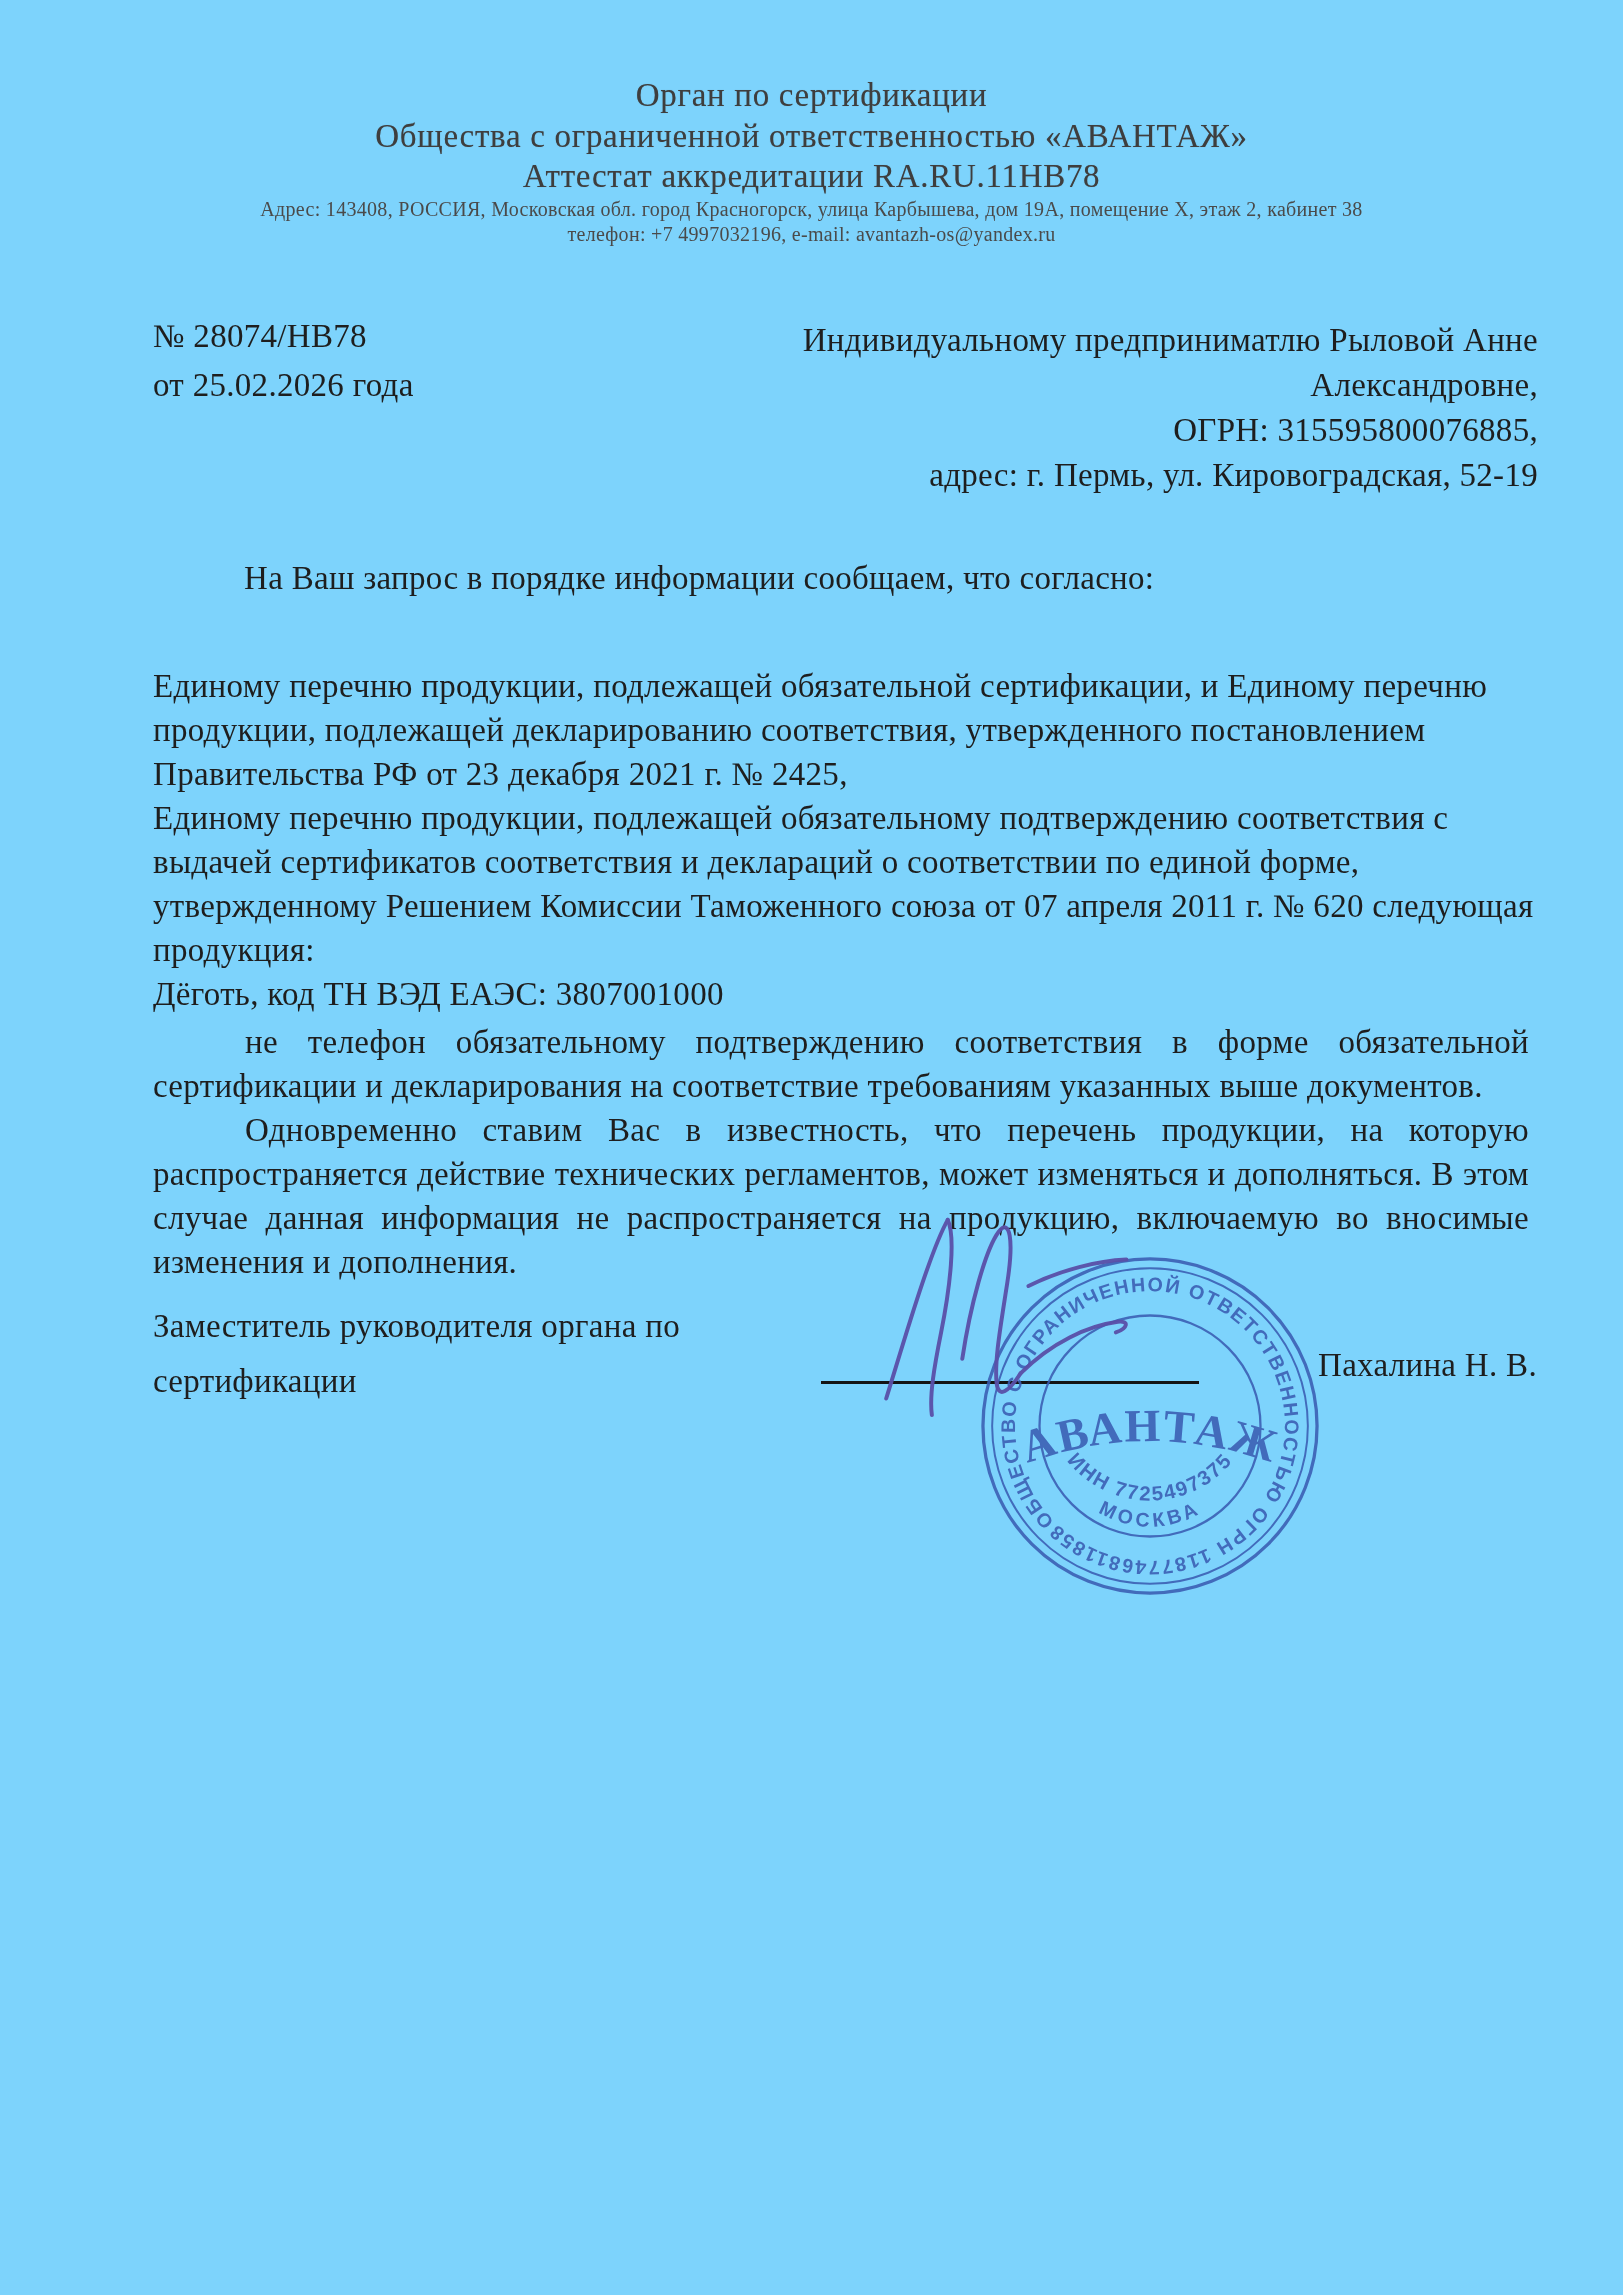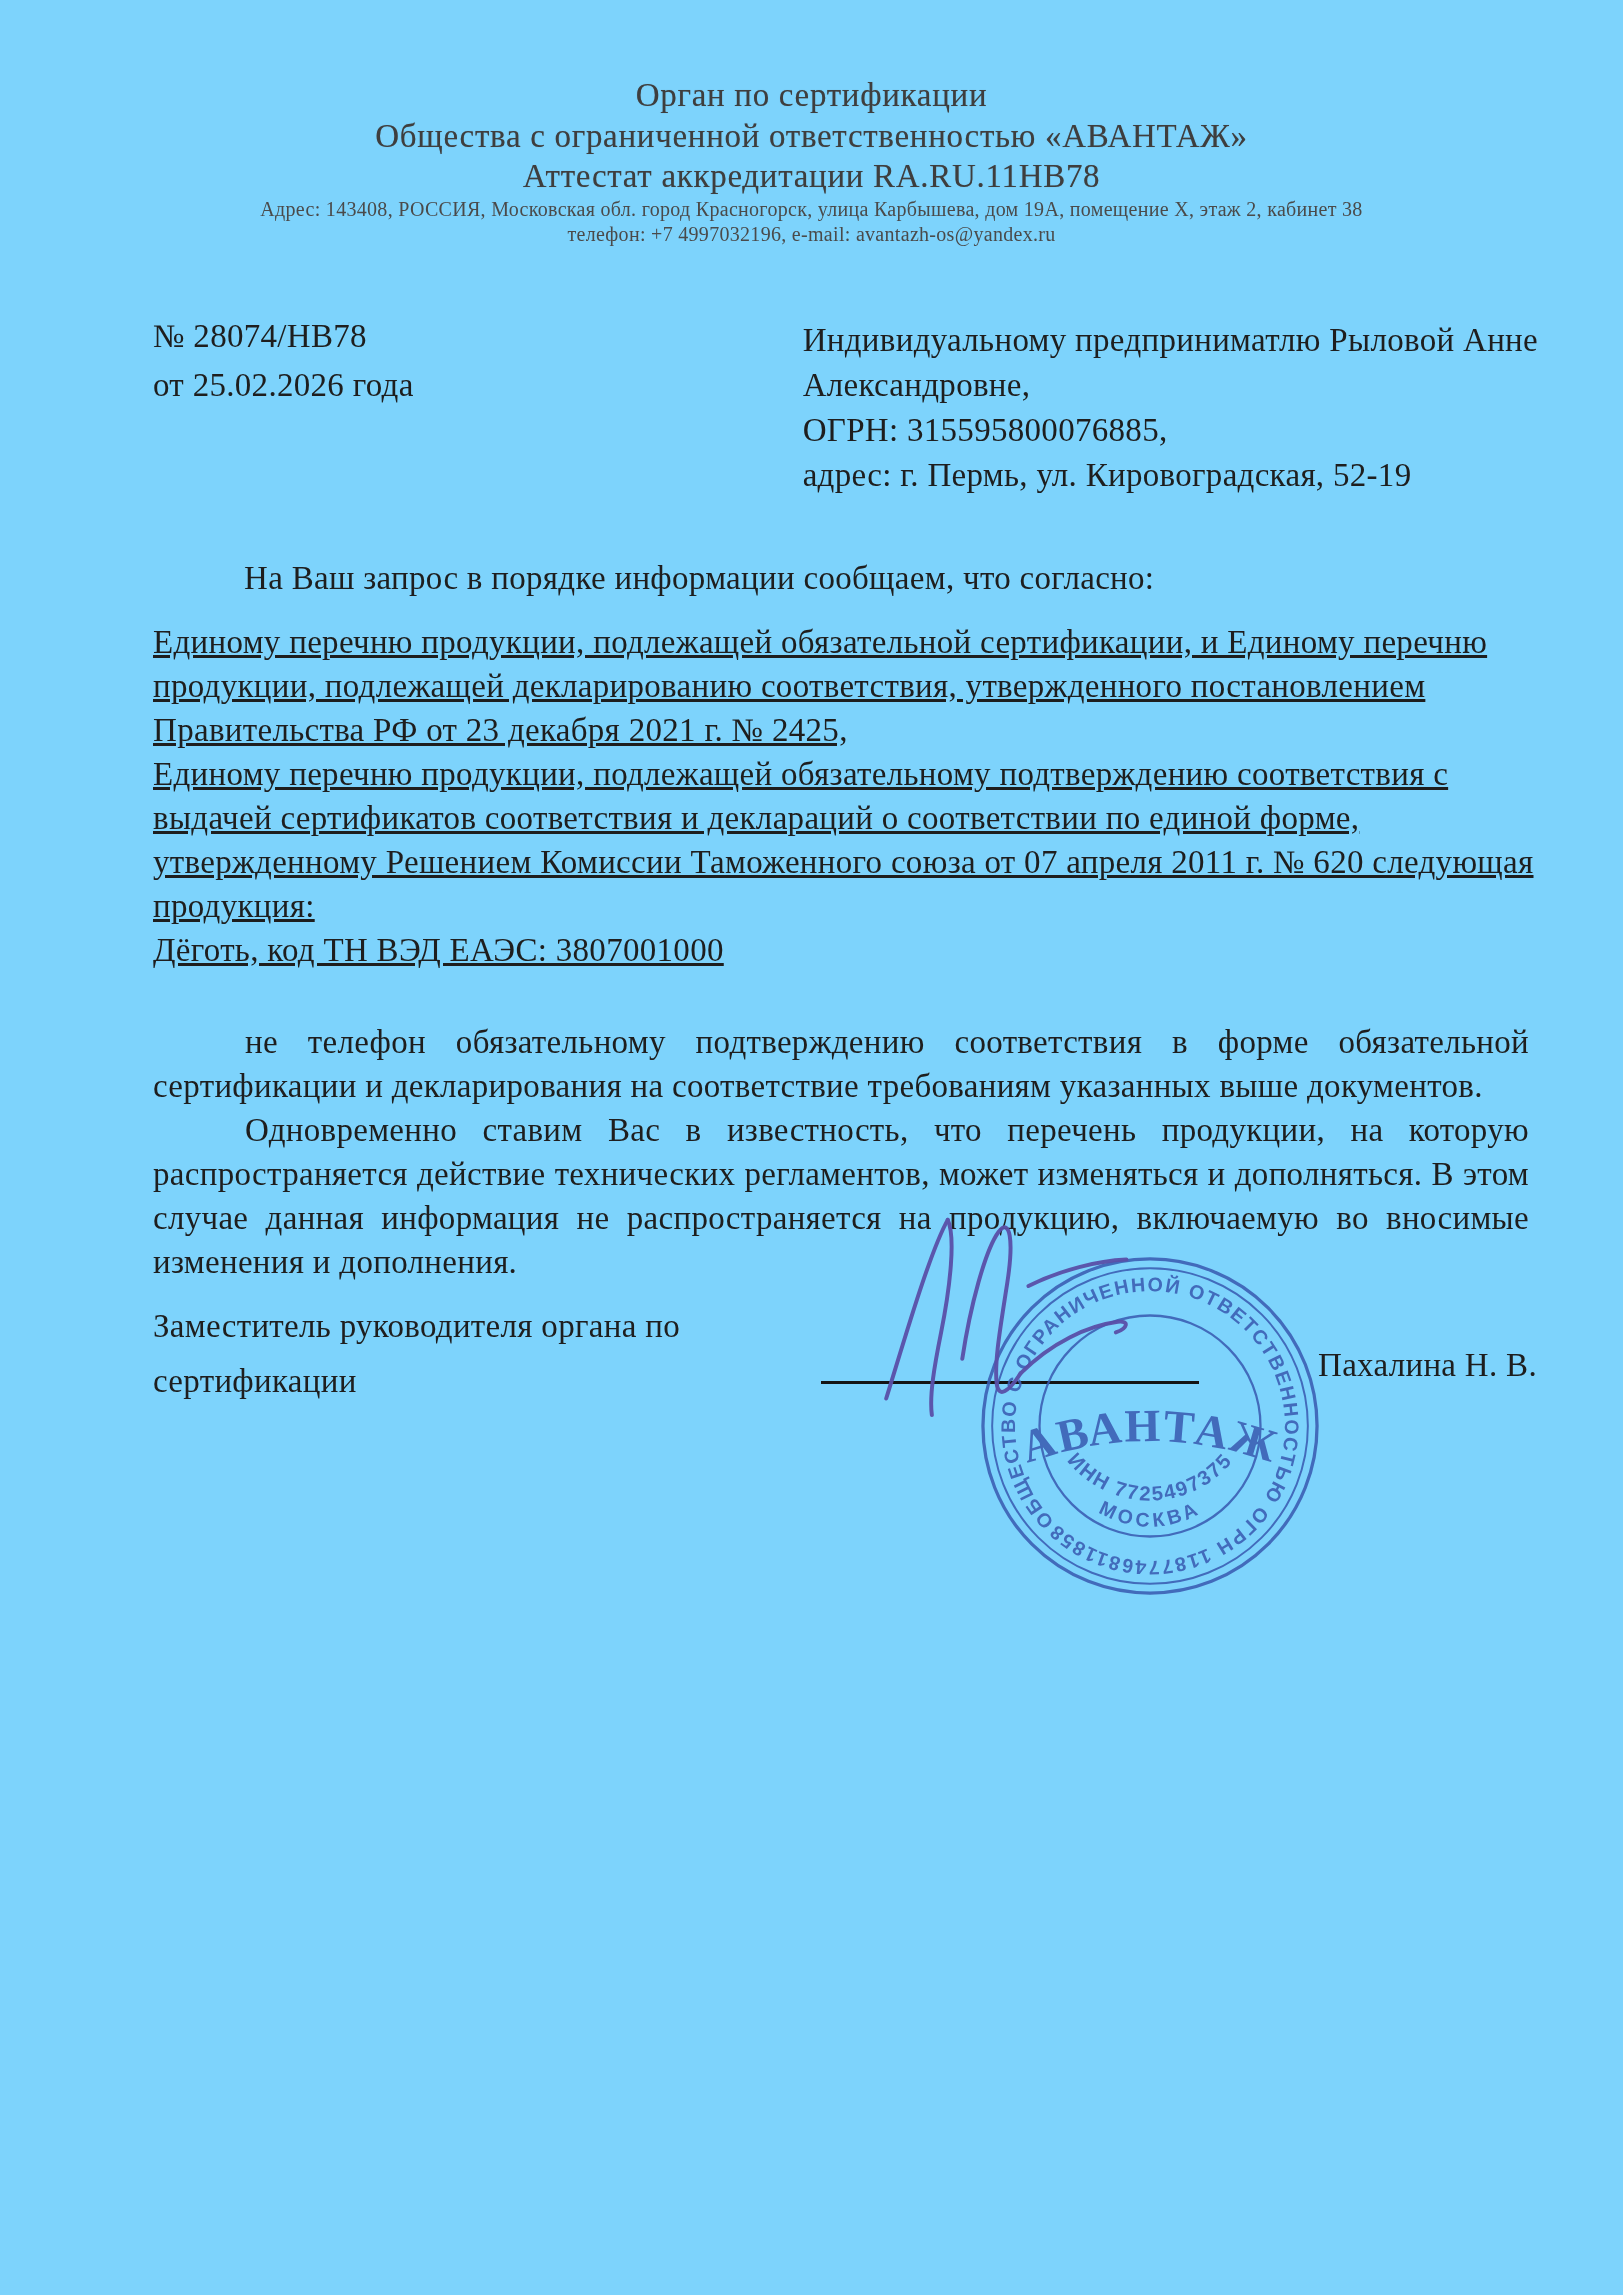--- a/index.html
+++ b/index.html
@@ -11,21 +11,21 @@
     font-family:"Liberation Serif","DejaVu Serif",serif;
     color:#1e1e1e;
   }
   .abs{position:absolute;}
   .ctr{left:0;width:1623px;text-align:center;}
   .scanface{color:#3e3e3e;text-shadow:0 0 0.7px rgba(70,70,70,.45);}
   .hdr{font-size:33px;letter-spacing:0.7px;white-space:nowrap;}
   .small{font-size:20px;color:#4a4a4a;letter-spacing:0.3px;white-space:nowrap;}
   .body-txt{font-size:33px;letter-spacing:0.3px;}
   .ref{left:153px;white-space:nowrap;}
-  .addressee{right:85px;text-align:left;line-height:45px;white-space:nowrap;}
+  .addressee{right:85px;text-align:right;line-height:45px;white-space:nowrap;}
   .block{left:153px;width:1376px;line-height:44px;}
   .tline{white-space:nowrap;}
   .st{white-space:normal;text-align:justify;text-align-last:justify;}
   .ind{padding-left:92px;}
   .signoff{left:153px;line-height:55px;}
   .sig-line{left:821px;top:1381px;width:378px;height:0;border-top:3.9px solid #141414;}
   .sig-name{left:1318px;top:1347px;white-space:nowrap;}
   .stamp-svg{left:979px;top:1255px;width:342px;height:342px;opacity:.88;}
   .sig-svg{left:863px;top:1200px;width:278px;height:225px;opacity:.95;}
   .stamp-ring-text{font-family:"Liberation Sans","DejaVu Sans",sans-serif;font-size:30px;letter-spacing:2.6px;font-weight:600;}
@@ -49,21 +49,21 @@
 
   <div class="abs addressee body-txt" style="top:318px;">
     <div class="tline">Индивидуальному предприниматлю Рыловой Анне</div>
     <div class="tline">Александровне,</div>
     <div class="tline">ОГРН: 315595800076885,</div>
     <div class="tline">адрес: г. Пермь, ул. Кировоградская, 52-19</div>
   </div>
 
   <div class="abs body-txt" style="left:244px;top:560px;white-space:nowrap;">На Ваш запрос в порядке информации сообщаем, что согласно:</div>
 
-  <div class="abs block body-txt" style="top:620px;text-decoration:underline;">
+  <div class="abs block body-txt" style="top:664px;">
     <div class="tline">Единому перечню продукции, подлежащей обязательной сертификации, и Единому перечню</div>
     <div class="tline">продукции, подлежащей декларированию соответствия, утвержденного постановлением</div>
     <div class="tline">Правительства РФ от 23 декабря 2021 г. № 2425,</div>
     <div class="tline">Единому перечню продукции, подлежащей обязательному подтверждению соответствия с</div>
     <div class="tline">выдачей сертификатов соответствия и деклараций о соответствии по единой форме,</div>
     <div class="tline">утвержденному Решением Комиссии Таможенного союза от 07 апреля 2011 г. № 620 следующая</div>
     <div class="tline">продукция:</div>
     <div class="tline">Дёготь, код ТН ВЭД ЕАЭС: 3807001000</div>
   </div>
 

